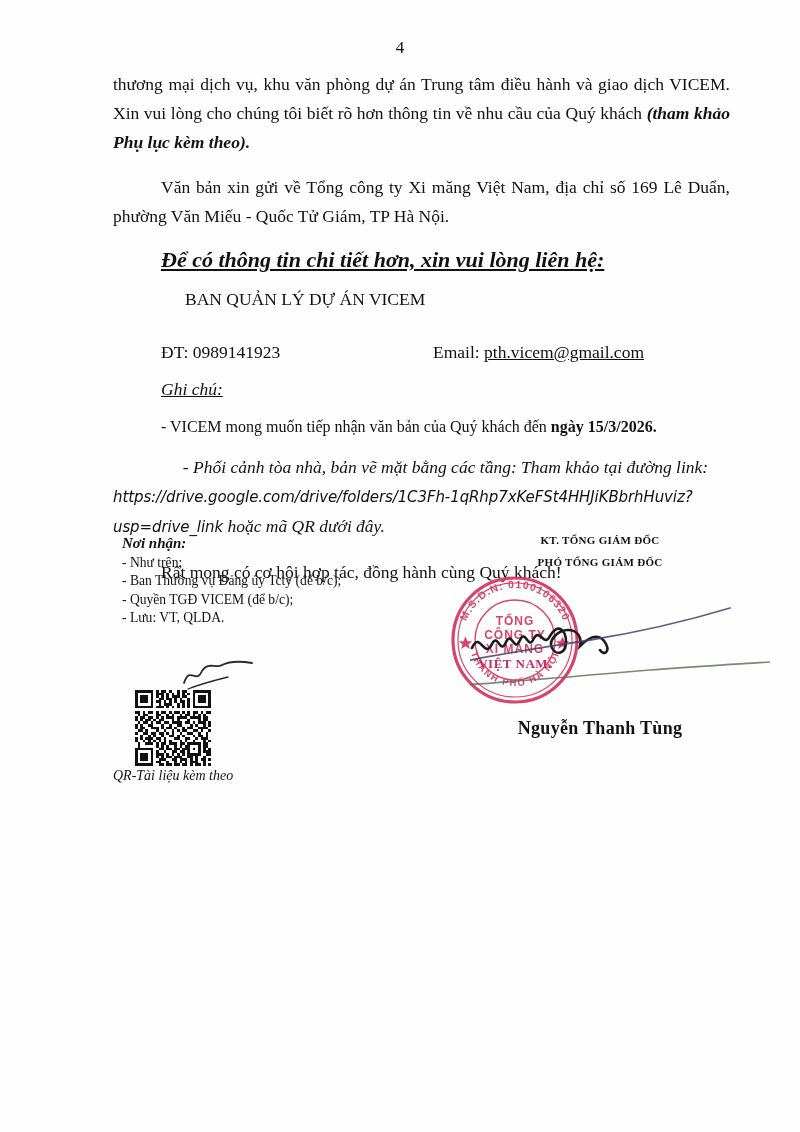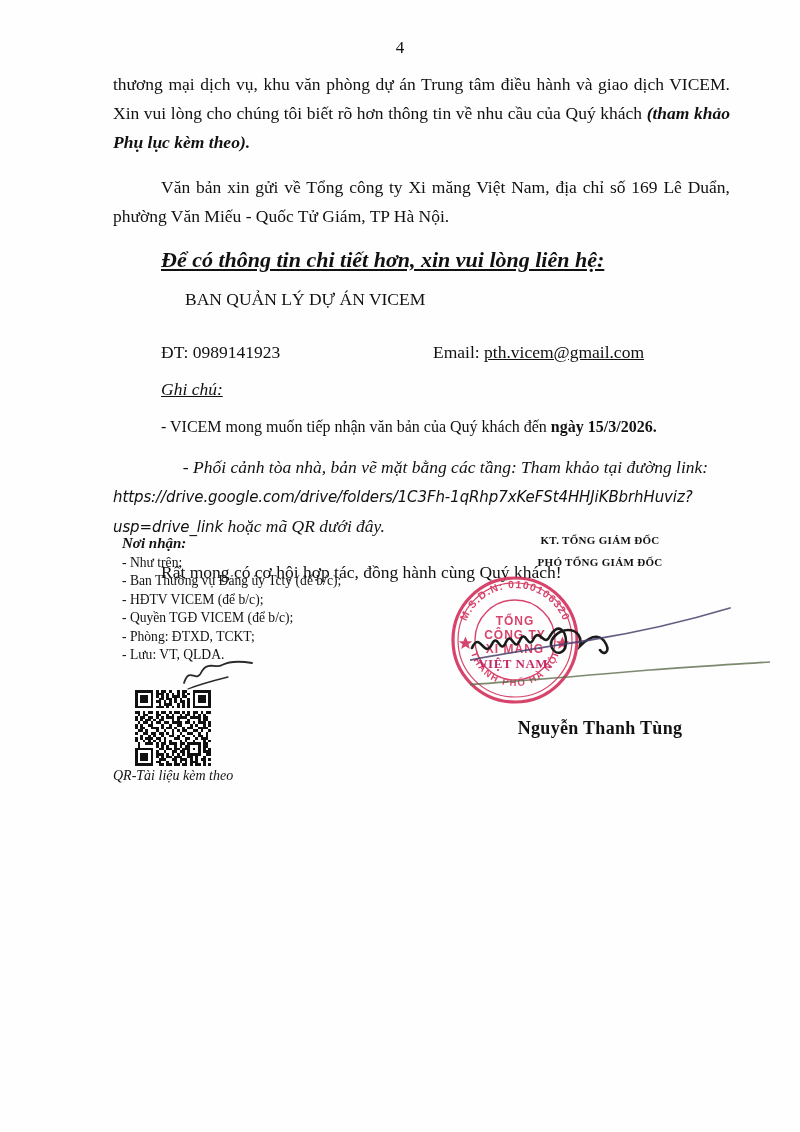--- a/index.html
+++ b/index.html
@@ -232,23 +232,21 @@
 
     <p class="para indent">Rất mong có cơ hội hợp tác, đồng hành cùng Quý khách!</p>
   </div>
 
   <div class="footer">
 
     <div class="recipients">
       <div class="title">Nơi nhận:</div>
       <div class="ritem">- Như trên;</div>
       <div class="ritem">- Ban Thường vụ Đảng ủy Tcty (để b/c);</div>
-      <div class="ritem">- HĐTV VICEM (để b/c);</div>
       <div class="ritem">- Quyền TGĐ VICEM (để b/c);</div>
-      <div class="ritem">- Phòng: ĐTXD, TCKT;</div>
       <div class="ritem">- Lưu: VT, QLDA.</div>
     </div>
 
     <div class="signature-block">
       <div class="sig-title">KT. TỔNG GIÁM ĐỐC</div>
       <div class="sig-title">PHÓ TỔNG GIÁM ĐỐC</div>
       <div class="sig-name">Nguyễn Thanh Tùng</div>
     </div>
   </div>
 

